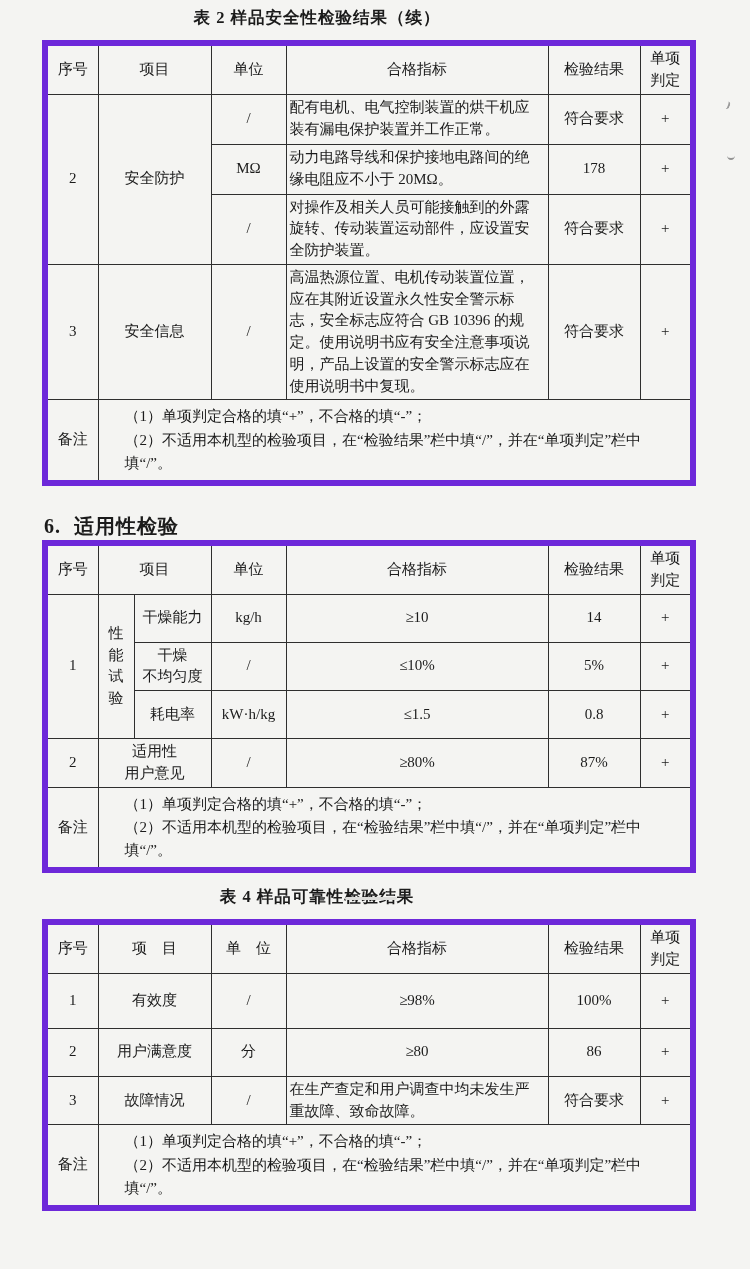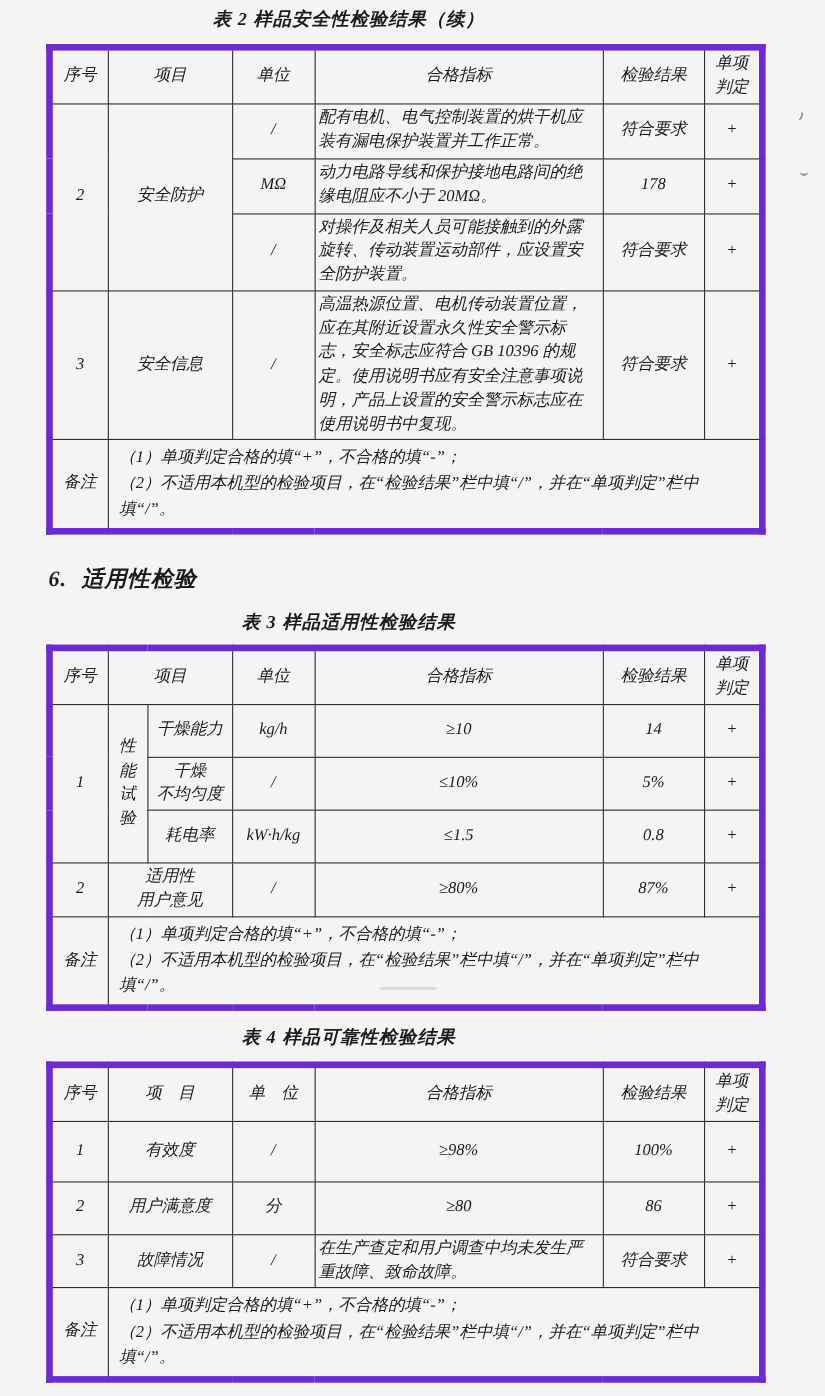--- a/index.html
+++ b/index.html
@@ -3,21 +3,21 @@
 <meta charset="utf-8">
 <style>
   html,body { margin:0; padding:0; }
   body {
     width:750px; height:1269px;
     background:#f4f4f2;
     font-family:"Liberation Serif","DejaVu Serif",serif;
     color:#1b1b1b;
     overflow:hidden;
   }
-  .page { position:relative; width:634px; height:1269px;font-style:italic; }
+  .page { position:relative; width:634px; height:1269px; }
 
   .tbl-title {
     text-align:center; font-size:16.5px; font-weight:bold;
     letter-spacing:1px;
   }
   .title-2 { padding-top:7px; margin-bottom:11px; }
   .title-3 { margin-top:15px; margin-bottom:9px; }
   .title-4 { margin-top:13px; margin-bottom:11px; }
 
   .sec-heading {
@@ -36,21 +36,21 @@
   }
   .tbl th, .tbl td {
     border:1px solid #2e2e2e;
     font-weight:normal;
     text-align:center; vertical-align:middle;
     font-size:15px; padding:2px 5px;
     line-height:1.45;
     overflow:hidden;
   }
   .tbl .tl { text-align:left; padding-left:3px; padding-right:7px; }
-  .tbl .notes-cell { text-align:left; padding:5px 10px; line-height:1.55; }
+  .tbl .notes-cell { text-align:left; padding:5px 26px; line-height:1.55; }
   .tbl .notes-cell div { margin:0; }
 
   
   .rh46 { height:46px; } .rh47 { height:47px; } .rh48 { height:48px; }
   .rh50 { height:50px; } .rh55 { height:55px; } .rh68 { height:68px; }
   .rh70 { height:70px; } .rh76 { height:76px; } .rh135 { height:135px; }
 
   .vlabel {
     word-break:break-all; line-height:1.85; padding:0 10px;
     font-size:15px;
@@ -126,21 +126,20 @@
         <div>（2）不适用本机型的检验项目，在“检验结果”栏中填“/”，并在“单项判定”栏中填“/”。</div>
       </td>
     </tr>
   </tbody>
     </table>
 
   <div class="sec-heading sec-6">
     <span class="num">6.</span><span>适用性检验</span>
   </div>
 
-  <div class="tbl-title title-3">表 3 样品适用性检验结果</div>
 
   <table class="tbl">
     <colgroup>
       <col style="width:53px">
         <col style="width:36px">
         <col style="width:77px">
         <col style="width:75px">
       <col style="width:262px">
         <col style="width:92px">
         <col style="width:53px">

